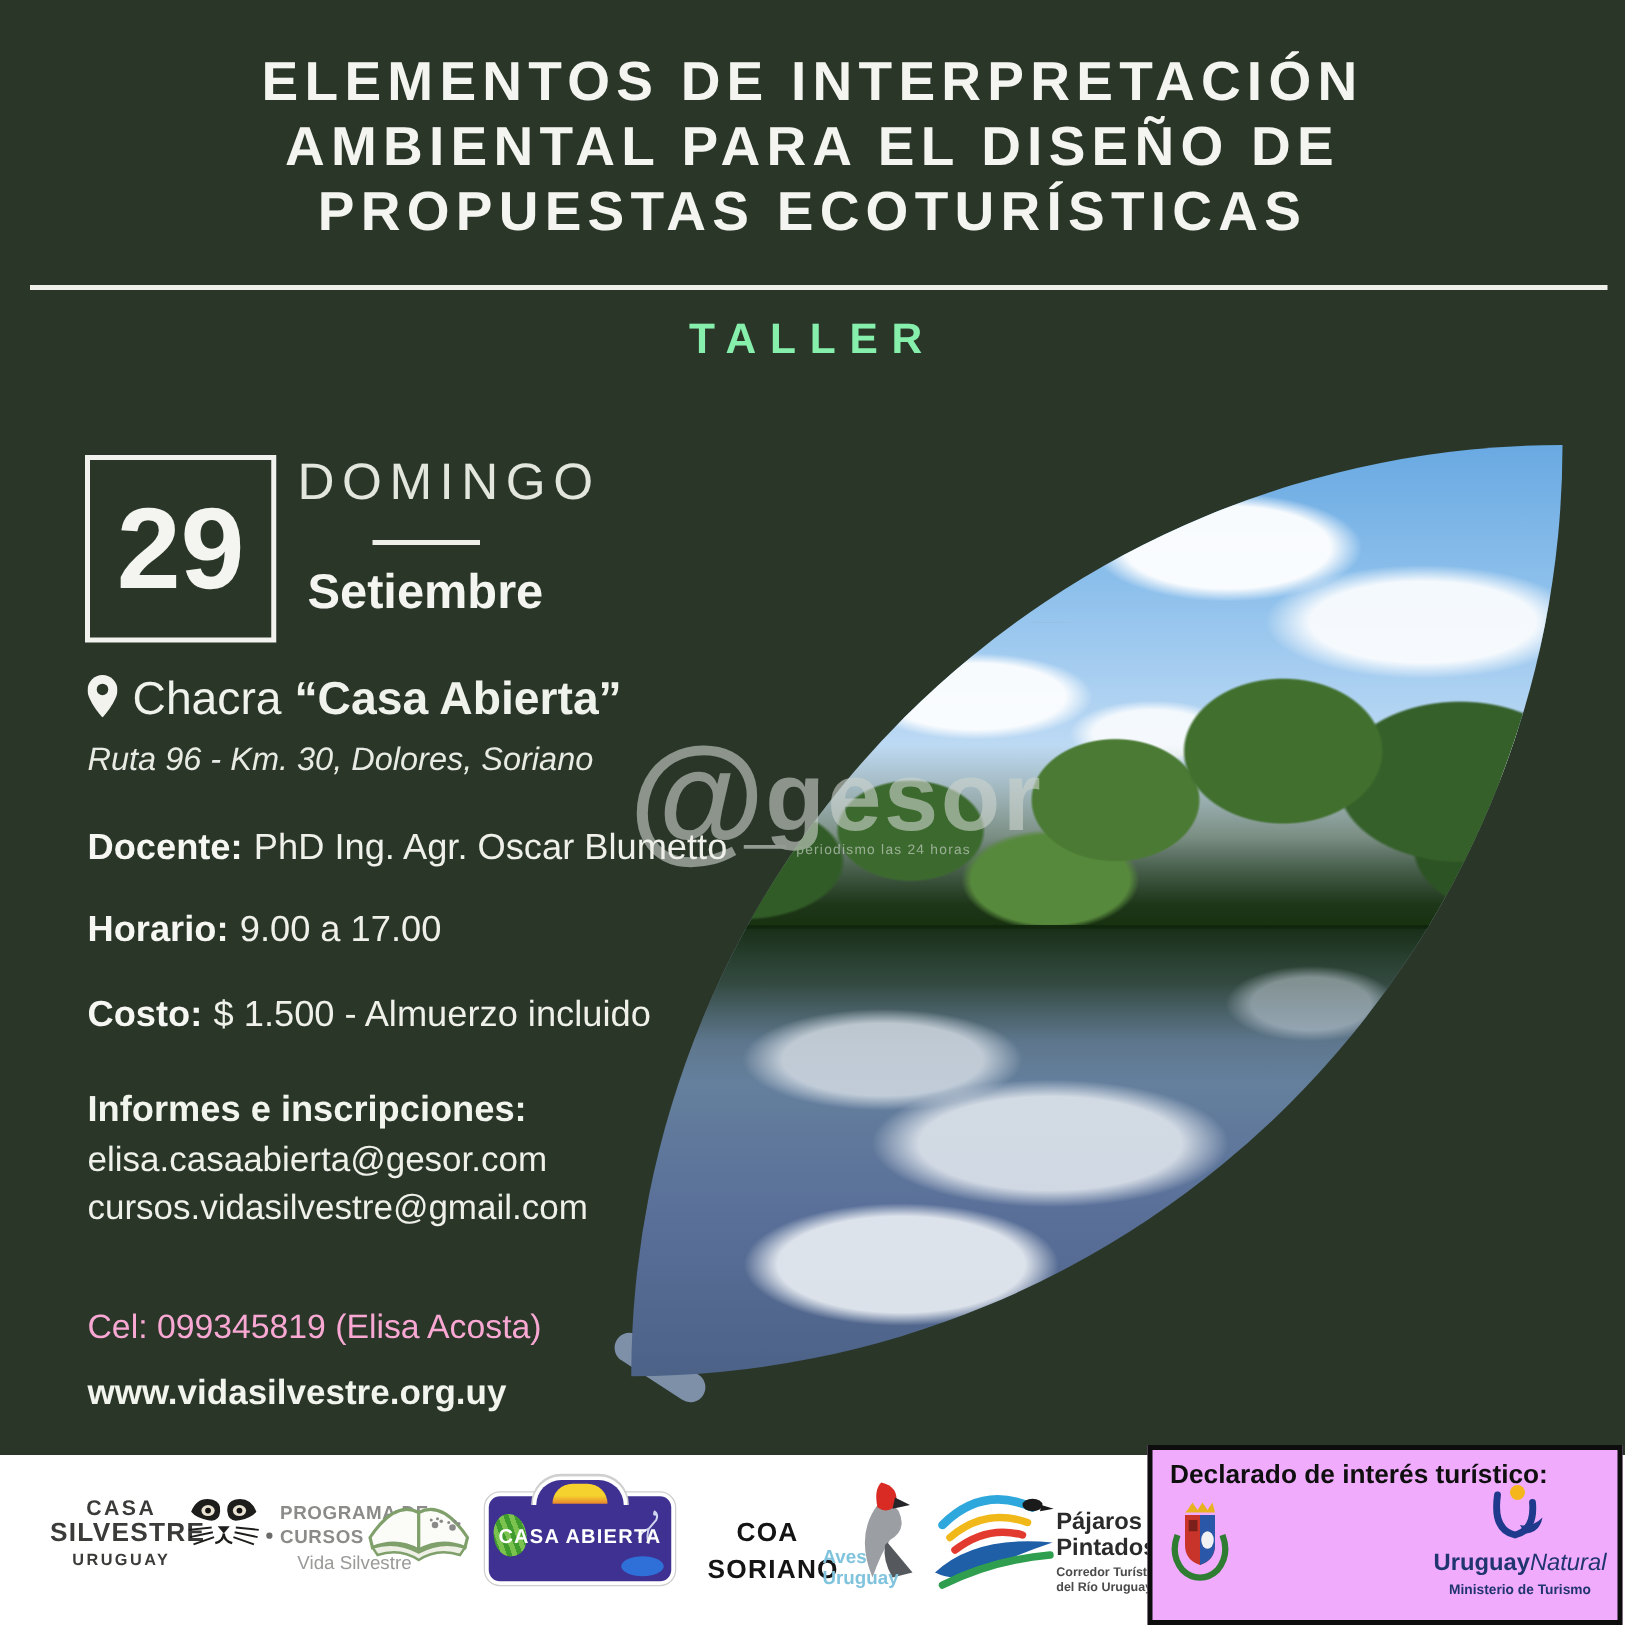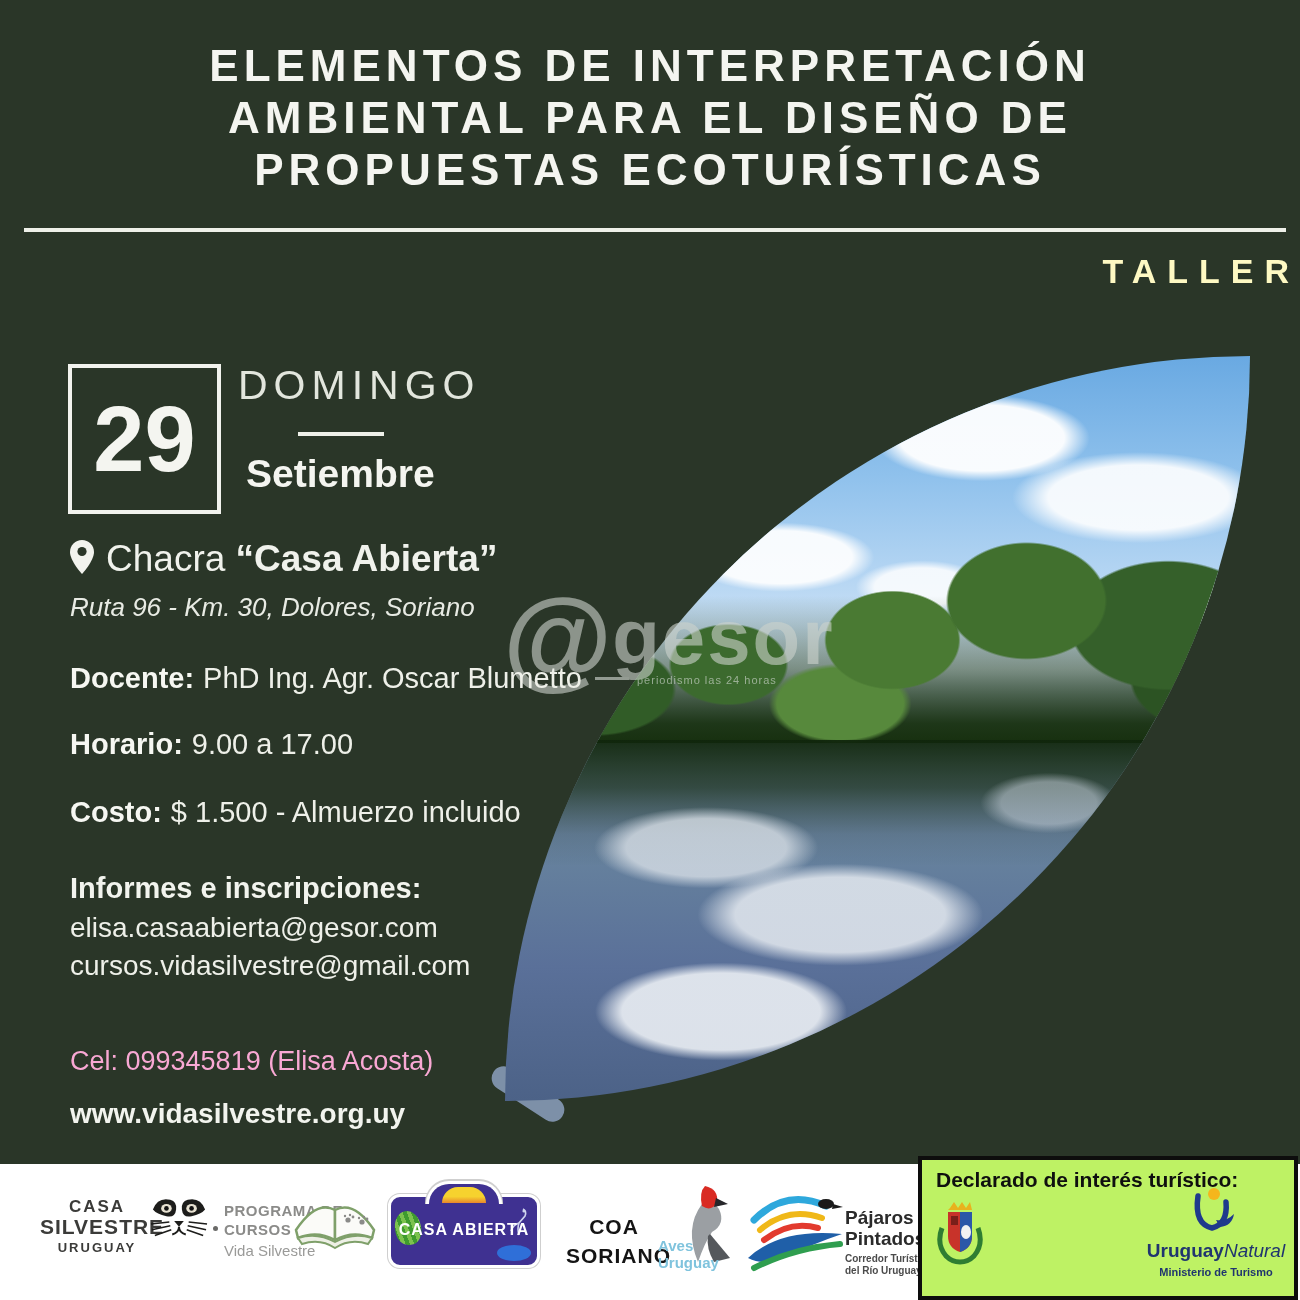--- a/index.html
+++ b/index.html
@@ -5,22 +5,22 @@
   html,body{margin:0;padding:0;background:#444;}
   .poster{
     position:relative;width:1300px;height:1300px;overflow:hidden;
     background:#2a3628;
     font-family:"Liberation Sans", sans-serif;color:#f2f4ee;
   }
   
   .title-block{position:absolute;top:40px;left:0;right:0;text-align:center;
     font-weight:bold;font-size:44px;line-height:52px;letter-spacing:5px;color:#f4f5f0;}
   .rule{position:absolute;top:228px;left:24px;width:1262px;height:4px;background:#eef0e9;}
-  .taller{position:absolute;top:252px;left:0;right:0;text-align:right;
-    font-weight:bold;font-size:34px;letter-spacing:11px;color:#fef9c3;}
+  .taller{position:absolute;top:252px;left:0;right:0;text-align:center;
+    font-weight:bold;font-size:34px;letter-spacing:11px;color:#86efac;}
   
   .leaf-stem{position:absolute;left:487px;top:1082px;width:82px;height:24px;border-radius:12px;
     background:#7d90a8;transform:rotate(33deg);z-index:1;}
   .leaf{position:absolute;left:505px;top:356px;width:745px;height:745px;
     border-radius:100% 0 100% 0;overflow:hidden;z-index:2;
     background:linear-gradient(180deg,#69a9e2 0%,#8fc1ec 16%,#b6d6f3 30%,#dceaf7 42%,#9db1c8 50%,#7c94b6 58%,#65809d 68%,#5a7099 82%,#4c6287 100%);}
   .leaf .clouds{position:absolute;inset:0;background:
     radial-gradient(150px 60px at 64% 11%,rgba(255,255,255,.95) 0 55%,transparent 72%),
     radial-gradient(180px 65px at 85% 19%,rgba(255,255,255,.9) 0 50%,transparent 70%),
     radial-gradient(130px 48px at 37% 27%,rgba(255,255,255,.92) 0 55%,transparent 72%),
@@ -74,21 +74,21 @@
   
   .footer{position:absolute;left:0;top:1164px;width:1300px;height:136px;background:#ffffff;z-index:6;}
   .vs-text{position:absolute;left:40px;top:34px;width:114px;text-align:center;color:#3b3b39;font-weight:bold;line-height:1.05;}
   .vs-l1{font-size:17px;letter-spacing:2px;}
   .vs-l2{font-size:21px;letter-spacing:1px;}
   .vs-l3{font-size:13px;letter-spacing:2px;margin-top:3px;}
   .vs-cat{position:absolute;left:150px;top:30px;}
   .vs-dot{position:absolute;left:213px;top:62px;width:5px;height:5px;border-radius:50%;background:#6a6a68;}
   .prog{position:absolute;left:224px;top:38px;color:#8b8b89;line-height:1.25;}
   .prog-b{font-weight:bold;font-size:15px;letter-spacing:.5px;}
-  .prog-r{font-size:15px;color:#9a9a98;margin-top:2px;}
+  .prog-r{font-size:15px;color:#9a9a98;margin-top:2px;text-align:center;}
   .book{position:absolute;left:290px;top:28px;}
   .casa{position:absolute;left:388px;top:30px;width:146px;height:68px;background:#3f3191;
     border:3px solid #fff;border-radius:12px;box-shadow:0 0 0 1px #cfcfcf;}
   .casa .bump{position:absolute;left:50%;top:-16px;transform:translateX(-50%);width:70px;height:20px;
     background:#3f3191;border:3px solid #fff;border-bottom:none;border-radius:35px 35px 0 0;box-shadow:0 -1px 0 1px #cfcfcf;}
   .casa .sun{position:absolute;left:50%;top:-10px;transform:translateX(-50%);width:44px;height:16px;
     background:linear-gradient(180deg,#f6d22e 0 60%,#e8862c 100%);border-radius:22px 22px 0 0;}
   .casa .melon{position:absolute;left:4px;top:14px;width:26px;height:34px;border-radius:50% 50% 45% 45%;
     background:repeating-linear-gradient(80deg,#3f9b2e 0 4px,#7cc24e 4px 8px);transform:rotate(-10deg);}
   .casa .blob{position:absolute;right:6px;bottom:4px;width:34px;height:16px;border-radius:50%;background:#2f6fd8;}
@@ -96,21 +96,21 @@
     font-size:16px;font-weight:bold;letter-spacing:1px;white-space:nowrap;}
   .heron{position:absolute;right:8px;top:10px;}
   .coa{position:absolute;left:566px;top:48px;width:96px;text-align:center;color:#141414;
     font-weight:bold;font-size:21px;line-height:1.4;letter-spacing:1px;}
   .aves-bird{position:absolute;left:672px;top:18px;}
   .aves-txt{position:absolute;left:658px;top:74px;color:#7fc3dd;font-weight:bold;font-size:15px;line-height:1.1;}
   .paj-bird{position:absolute;left:746px;top:18px;}
   .paj-txt{position:absolute;left:845px;top:44px;color:#2b2b2b;line-height:1.1;}
   .paj-name{font-weight:bold;font-size:19px;}
   .paj-sub{font-size:10px;font-weight:bold;color:#4b4b4b;margin-top:3px;line-height:1.2;}
-  .decl{position:absolute;left:918px;top:-8px;width:372px;height:136px;background:#bef264;border:4px solid #0d0d0d;}
+  .decl{position:absolute;left:918px;top:-8px;width:372px;height:136px;background:#f0abfc;border:4px solid #0d0d0d;}
   .decl-head{position:absolute;left:14px;top:8px;font-size:21px;font-weight:bold;color:#0f0f0f;}
   .crest{position:absolute;left:14px;top:40px;}
   .junta{position:absolute;left:72px;top:50px;font-family:"Liberation Serif",serif;color:#55504e;}
   .junta-l1{font-size:13px;letter-spacing:1px;}
   .junta-l2{font-size:25px;letter-spacing:1px;color:#4a4644;margin-top:1px;}
   .un-swoosh{position:absolute;left:268px;top:26px;}
   .un-txt{position:absolute;left:224px;top:80px;width:140px;text-align:center;color:#20356f;}
   .un-name{font-size:19px;}
   .un-name b{font-weight:bold;}
   .un-name i{font-style:italic;text-align:center;}

